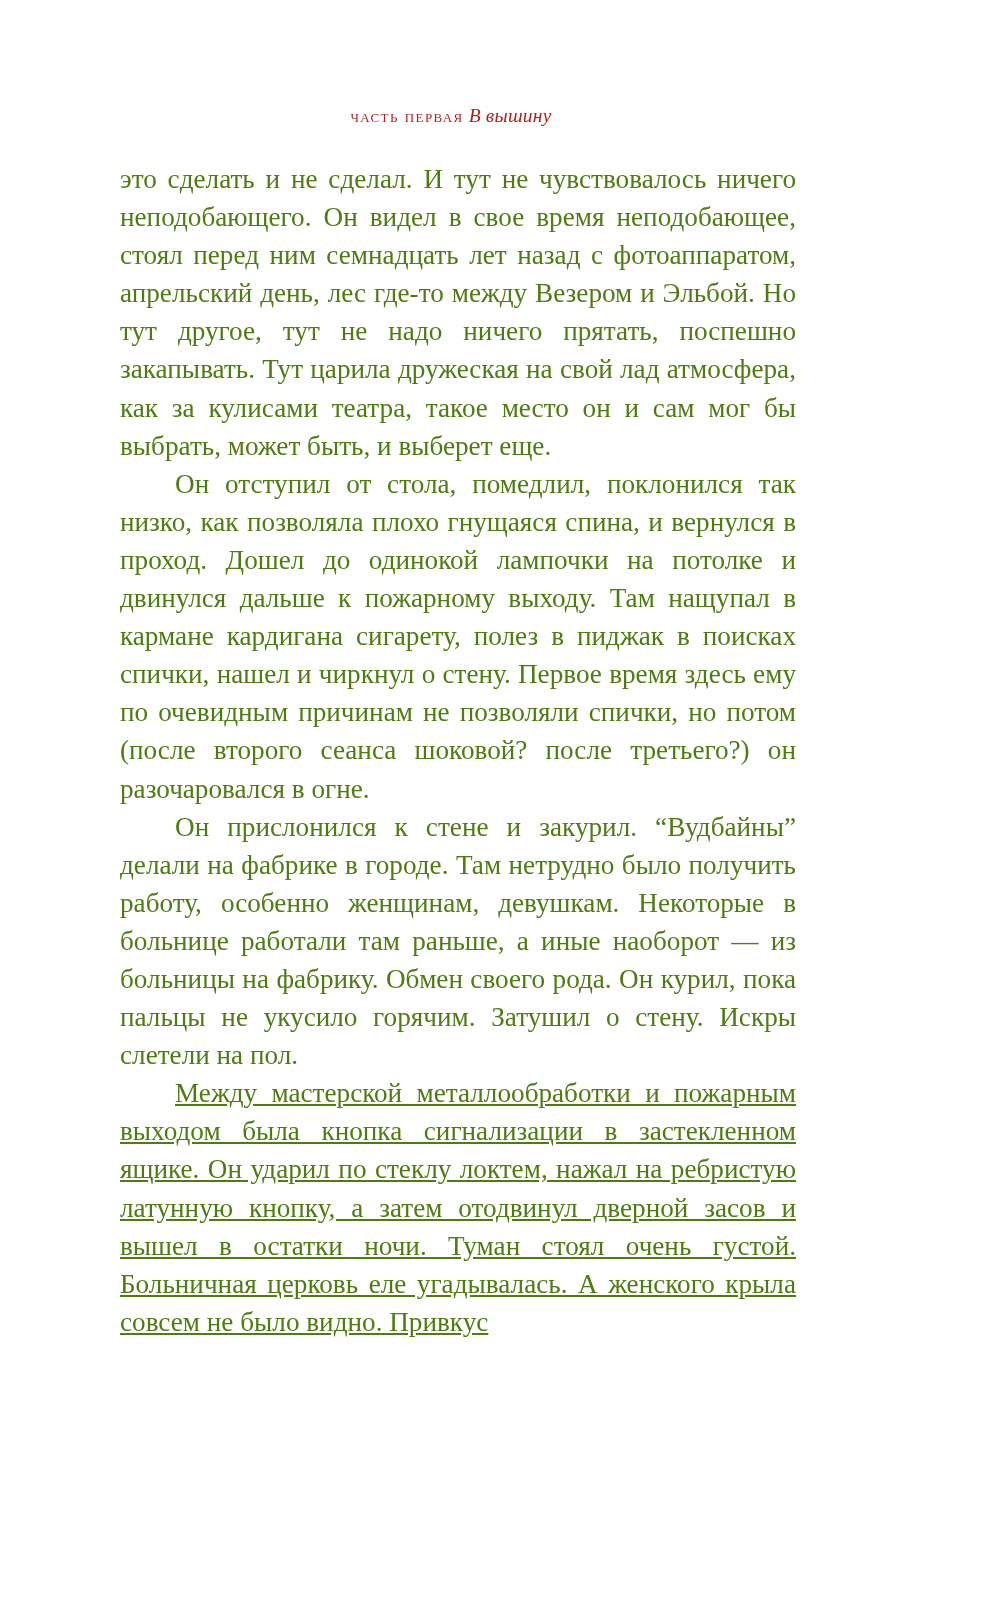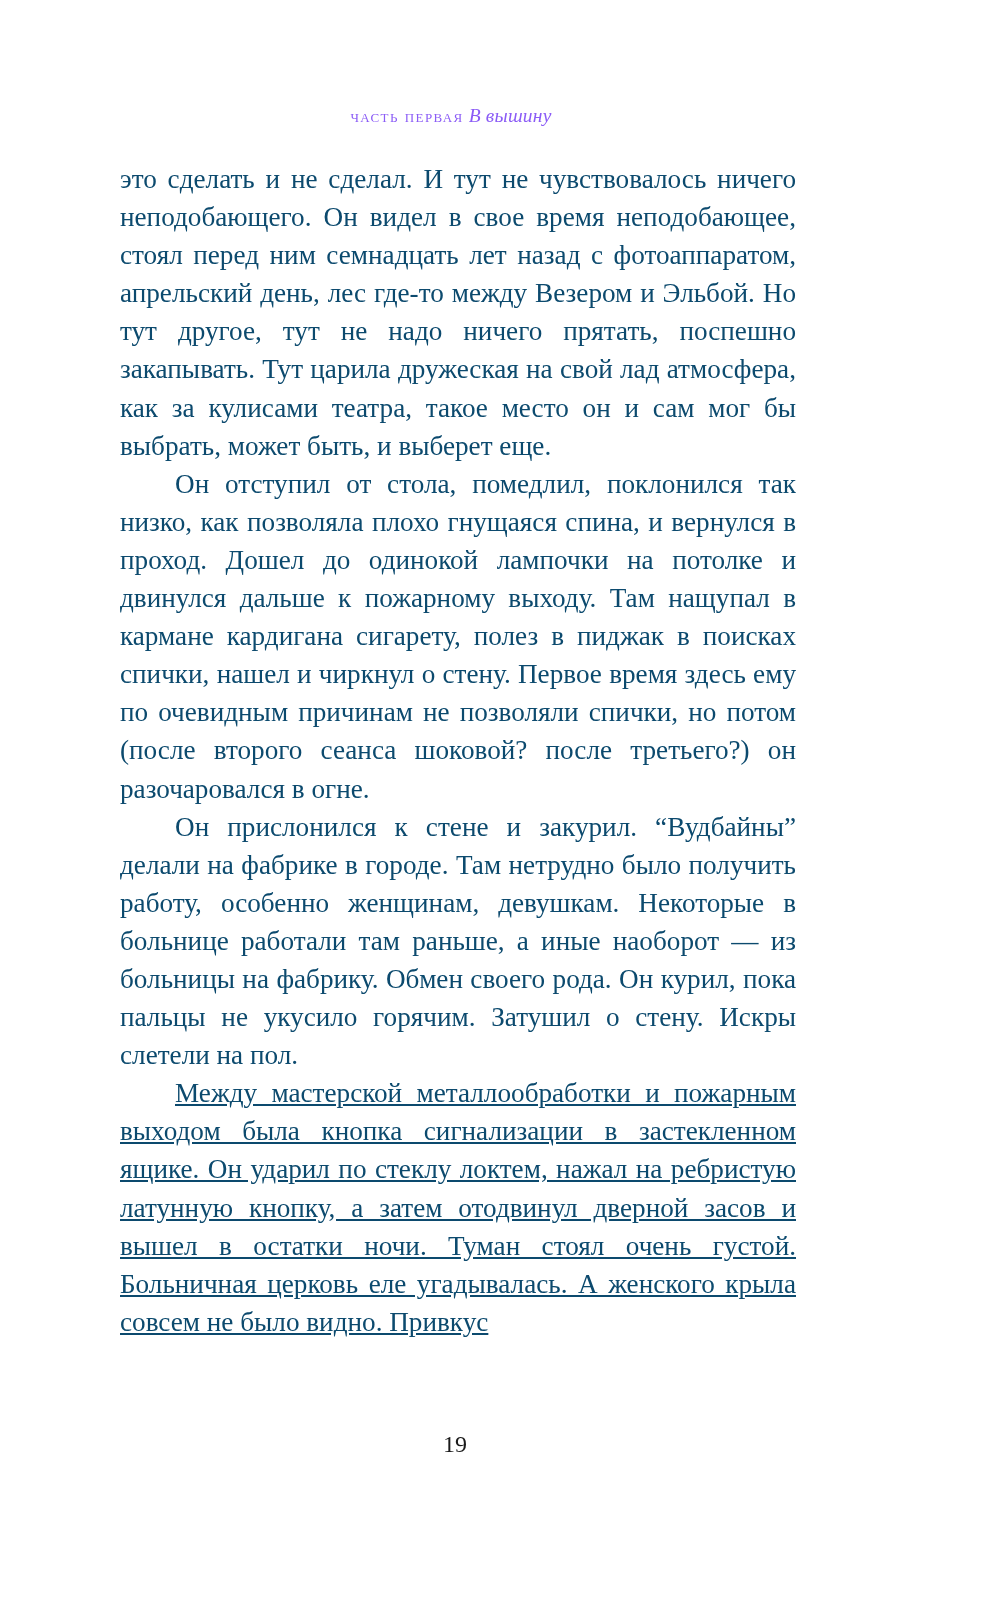--- a/index.html
+++ b/index.html
@@ -24,21 +24,21 @@
 
   
   .running-head {
     position: absolute;
     top: 106px;
     left: 0;
     width: 902px;              
     text-align: center;
     font-size: 17.5px;
     line-height: 1;
-    color: #8b5cf6;
+    color: #b91c1c;
     white-space: nowrap;
   }
   .running-head .rh-part {
     font-variant: small-caps;
     text-transform: lowercase;
     letter-spacing: 1.4px;
     font-size: 18.5px;
   }
   .running-head .rh-title {
     font-style: italic;
@@ -52,21 +52,21 @@
     position: absolute;
     top: 160px;
     left: 120px;
     width: 676px;
     font-size: 27.2px;
     line-height: 38.1px;
     text-align: justify;
     text-justify: inter-word;
     -webkit-hyphens: none;
     hyphens: none;
-    color: #0c4a6e;
+    color: #4d7c0f;
   }
   .textblock p {
     margin: 0;
     text-indent: 0;
   }
   .textblock p.indent {
     text-indent: 55px;
   }
   
   .textblock p:last-child {
@@ -95,15 +95,14 @@
     <span class="rh-part">ЧАСТЬ ПЕРВАЯ</span><span class="rh-title">В вышину</span>
   </div>
 
   <div class="textblock">
     <p>это сделать и не сделал. И тут не чувствовалось ничего неподобающего. Он видел в свое время неподобающее, стоял перед ним семнадцать лет назад с фотоаппаратом, апрельский день, лес где-то между Везером и Эльбой. Но тут другое, тут не надо ничего прятать, поспешно закапывать. Тут царила дружеская на свой лад атмосфера, как за кулисами театра, такое место он и сам мог бы выбрать, может быть, и выберет еще.</p>
     <p class="indent">Он отступил от стола, помедлил, поклонился так низко, как позволяла плохо гнущаяся спина, и вернулся в проход. Дошел до одинокой лампочки на потолке и двинулся дальше к пожарному выходу. Там нащупал в кармане кардигана сигарету, полез в пиджак в поисках спички, нашел и чиркнул о стену. Первое время здесь ему по очевидным причинам не позволяли спички, но потом (после второго сеанса шоковой? после третьего?) он разочаровался в огне.</p>
     <p class="indent">Он прислонился к стене и закурил. “Вудбайны” делали на фабрике в городе. Там нетрудно было получить работу, особенно женщинам, девушкам. Некоторые в больнице работали там раньше, а иные наоборот — из больницы на фабрику. Обмен своего рода. Он курил, пока пальцы не укусило горячим. Затушил о стену. Искры слетели на пол.</p>
     <p class="indent">Между мастерской металлообработки и пожарным выходом была кнопка сигнализации в застекленном ящике. Он ударил по стеклу локтем, нажал на ребристую латунную кнопку, а затем отодвинул дверной засов и вышел в остатки ночи. Туман стоял очень густой. Больничная церковь еле угадывалась. А женского крыла совсем не было видно. Привкус</p>
   </div>
 
-  <div class="folio">19</div>
 
 </div>
 
 </body></html>

